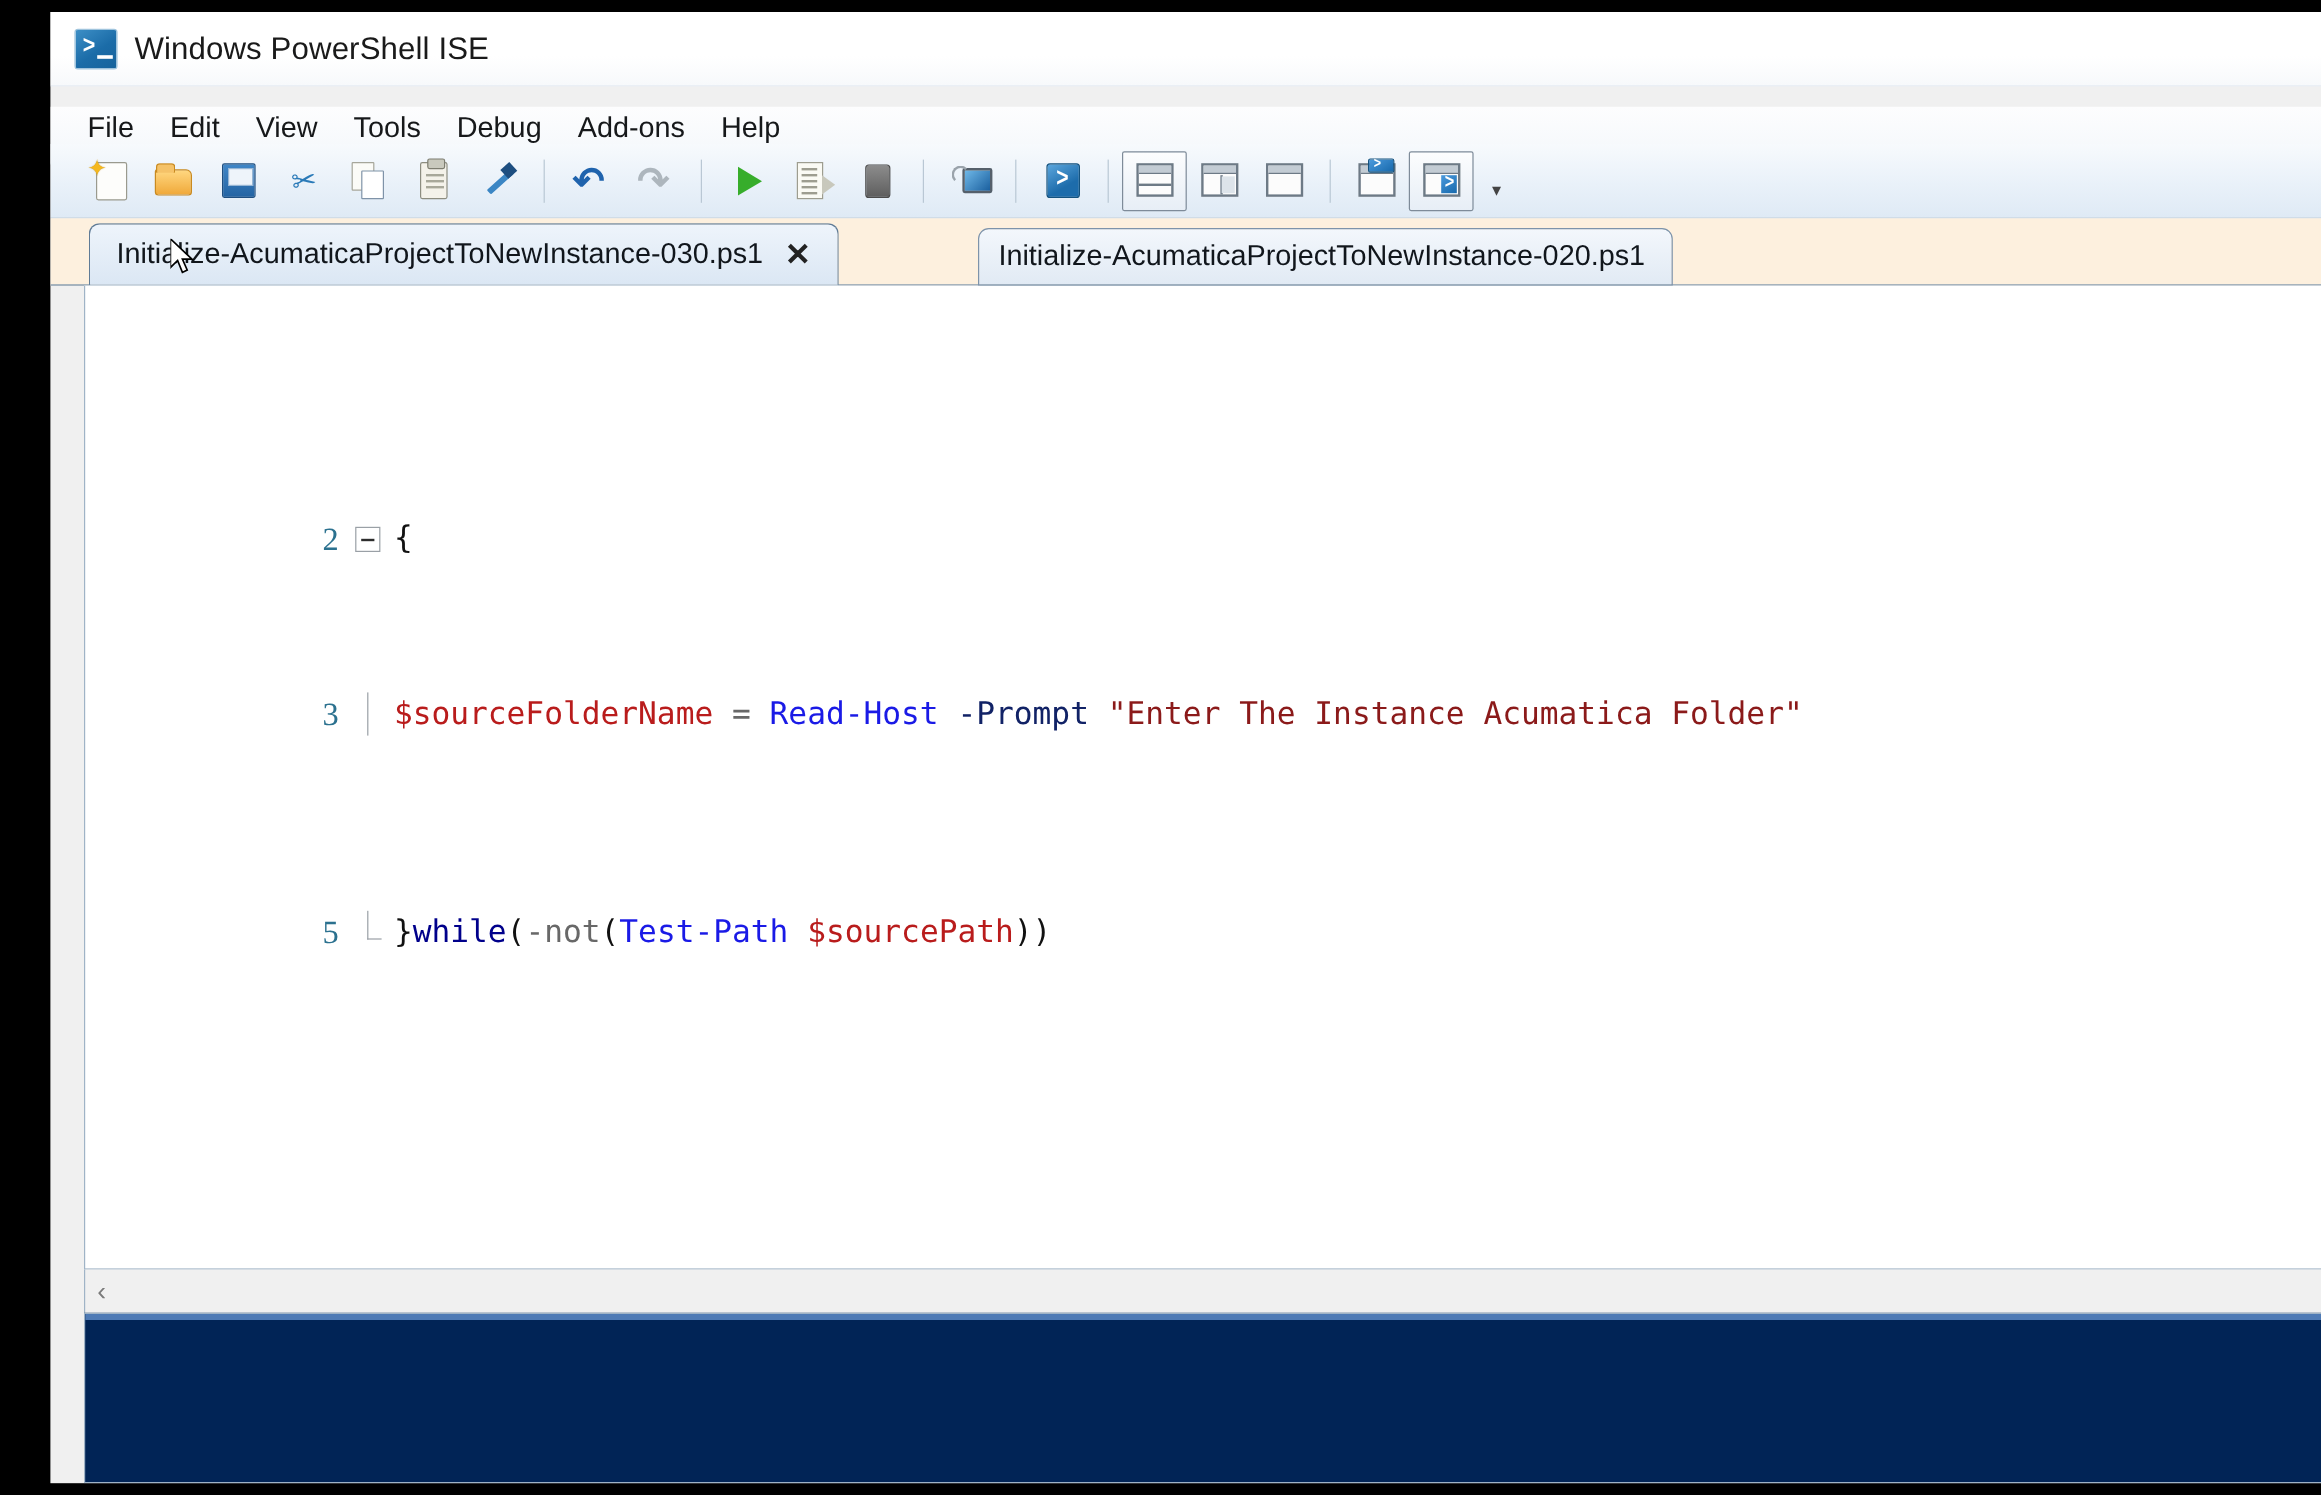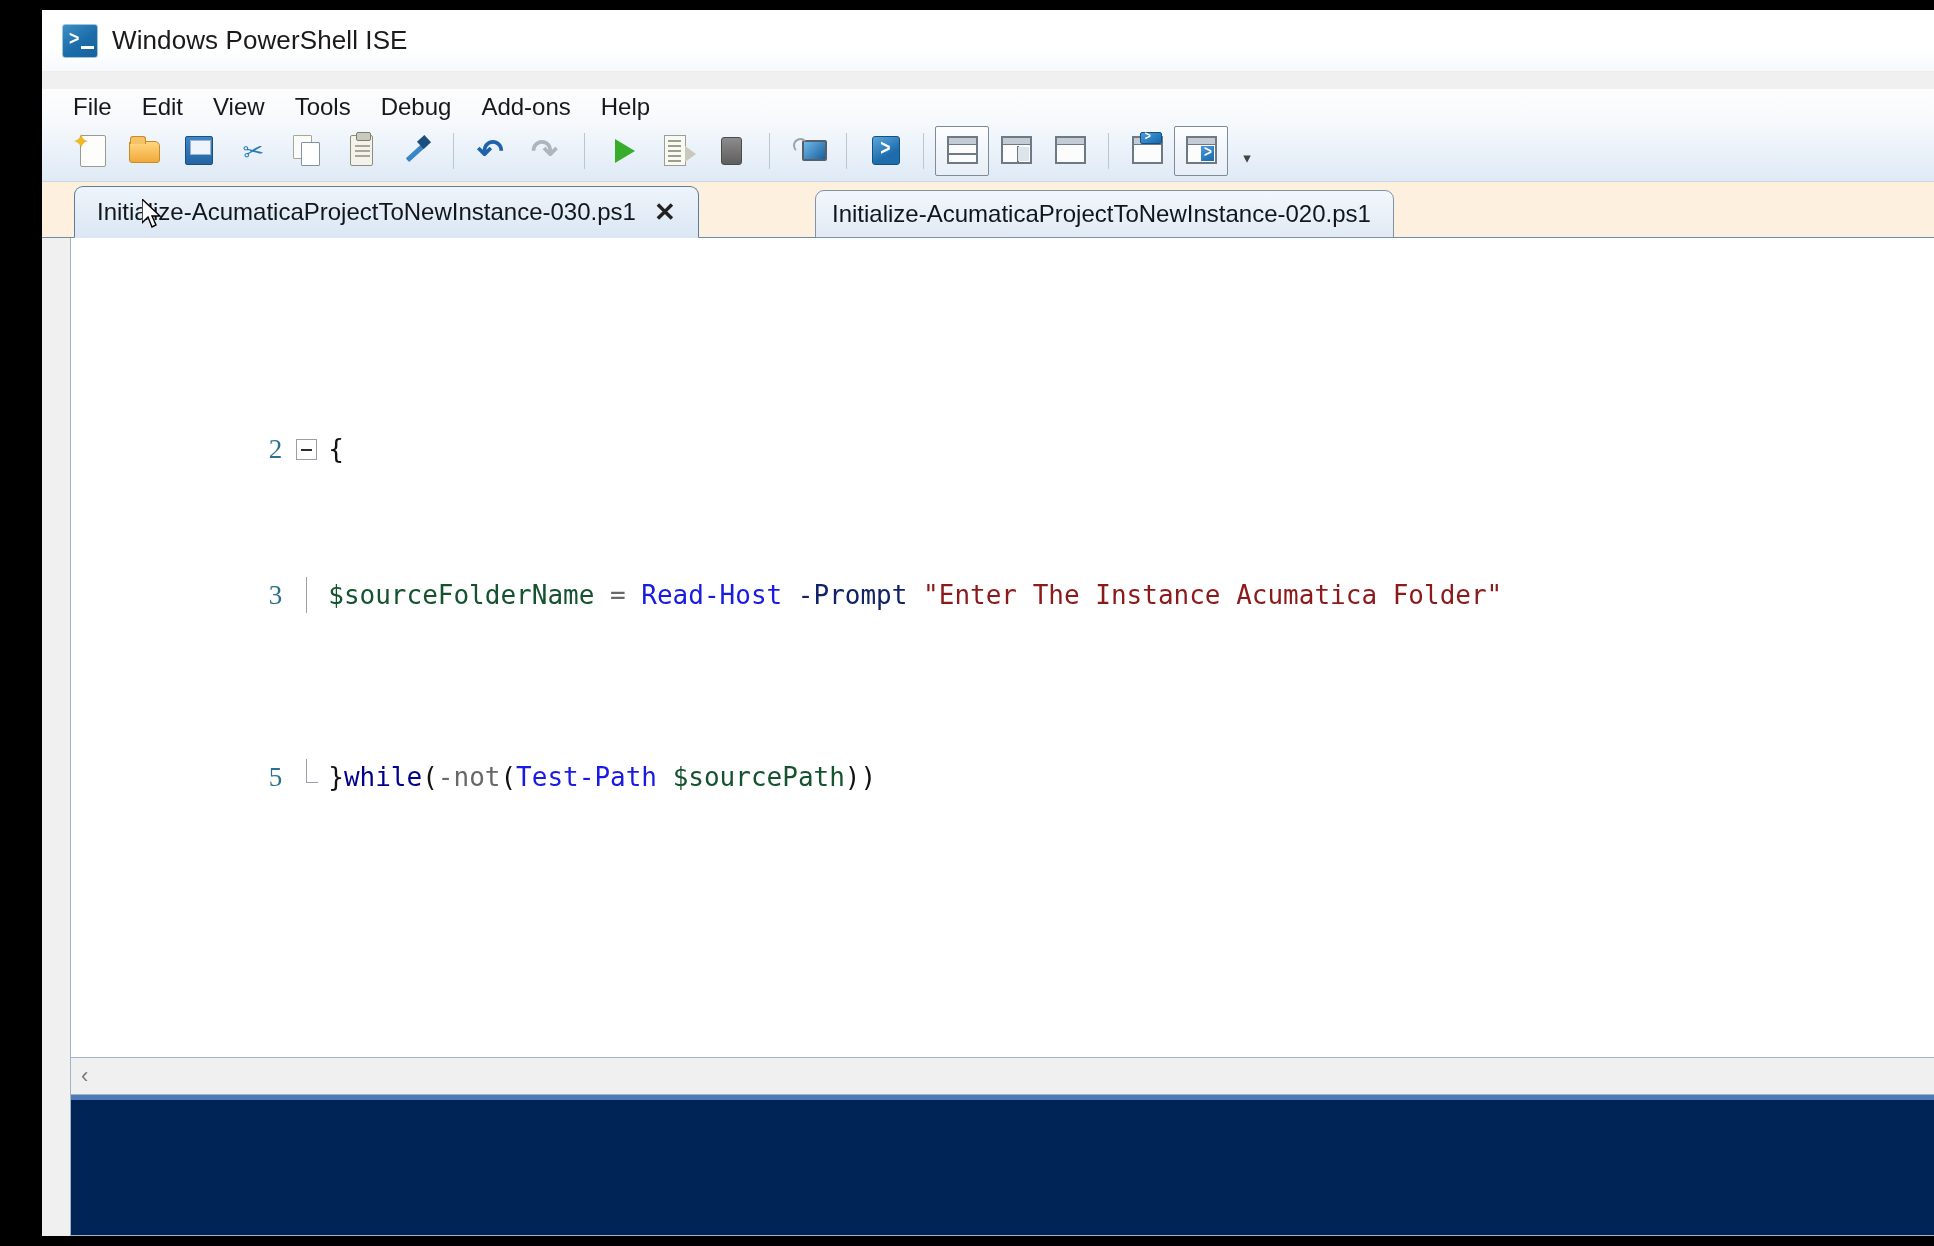--- a/index.html
+++ b/index.html
@@ -378,21 +378,21 @@
   }
   .vline.end:after {
     content: ""; position: absolute; left: 0; bottom: 0;
     width: 12px; height: 1px; background: #9aa0a6;
   }
   .code { display: inline-block; vertical-align: top; }
 
   
   .kw   { color: #00008b; }
   .cmd  { color: #1a1ae6; }
-  .var  { color: #14532d; }
+  .var  { color: #b91c1c; }
   .str  { color: #8b1a1a; }
   .op   { color: #686868; }
   .pun  { color: #111111; }
   .param{ color: #112266; }
 
   .hscroll {
     position: absolute; left: 28px; top: 1048px;
     width: 1896px; height: 36px;
     background: #f0f0f0;
     border-left: 1px solid #9fb3c6; border-right: 1px solid #9fb3c6;

